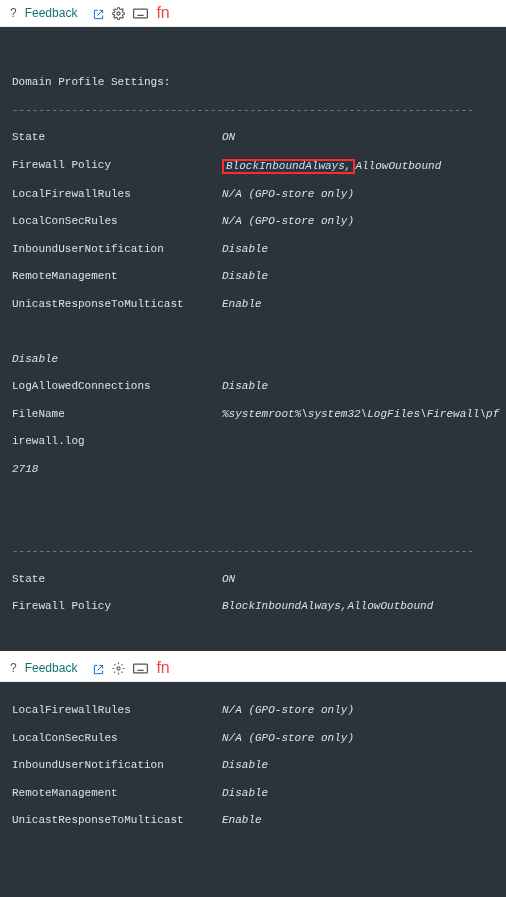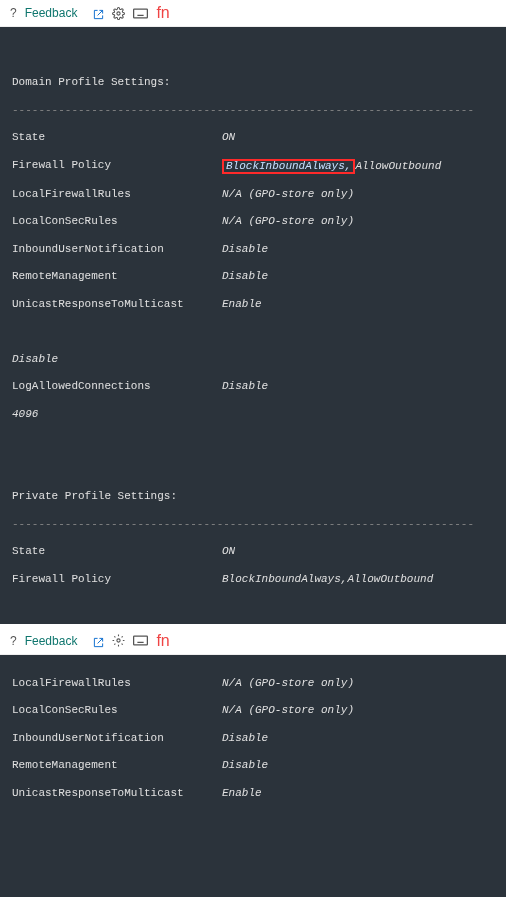--- a/index.html
+++ b/index.html
@@ -115,24 +115,25 @@
 <div class="row"><span class="col-key">State</span><span class="col-val">ON</span></div>
 <div class="row"><span class="col-key">Firewall Policy</span><span class="col-val"><span class="highlight-box">BlockInboundAlways,</span><span class="val-link">AllowOutbound</span></span></div>
 <div class="row"><span class="col-key">LocalFirewallRules</span><span class="col-val">N/A (GPO-store only)</span></div>
 <div class="row"><span class="col-key">LocalConSecRules</span><span class="col-val">N/A (GPO-store only)</span></div>
 <div class="row"><span class="col-key">InboundUserNotification</span><span class="col-val">Disable</span></div>
 <div class="row"><span class="col-key">RemoteManagement</span><span class="col-val">Disable</span></div>
 <div class="row"><span class="col-key">UnicastResponseToMulticast</span><span class="col-val">Enable</span></div>
 <div class="row">&nbsp;</div>
 <div class="row"><span class="col-val">Disable</span></div>
 <div class="row"><span class="col-key">LogAllowedConnections</span><span class="col-val">Disable</span></div>
-<div class="row"><span class="col-val">4096</span></div>
+<div class="row"><span class="col-key">FileName</span><span class="col-val">%systemroot%\system32\LogFiles\Firewall\pf</span></div>
+<div class="row"><span class="col-key">irewall.log</span></div>
+<div class="row"><span class="col-val">2718</span></div>
 <div class="row">&nbsp;</div>
 <div class="row">&nbsp;</div>
-<div class="section-title">Private Profile Settings:</div>
 <div class="dash-line">----------------------------------------------------------------------</div>
 <div class="row"><span class="col-key">State</span><span class="col-val">ON</span></div>
 <div class="row"><span class="col-key">Firewall Policy</span><span class="col-val">BlockInboundAlways,AllowOutbound</span></div>
   </div>
 </div>
 
 <div class="panel">
   <div class="toolbar">
     <span class="help">?</span>
     <span class="feedback">

